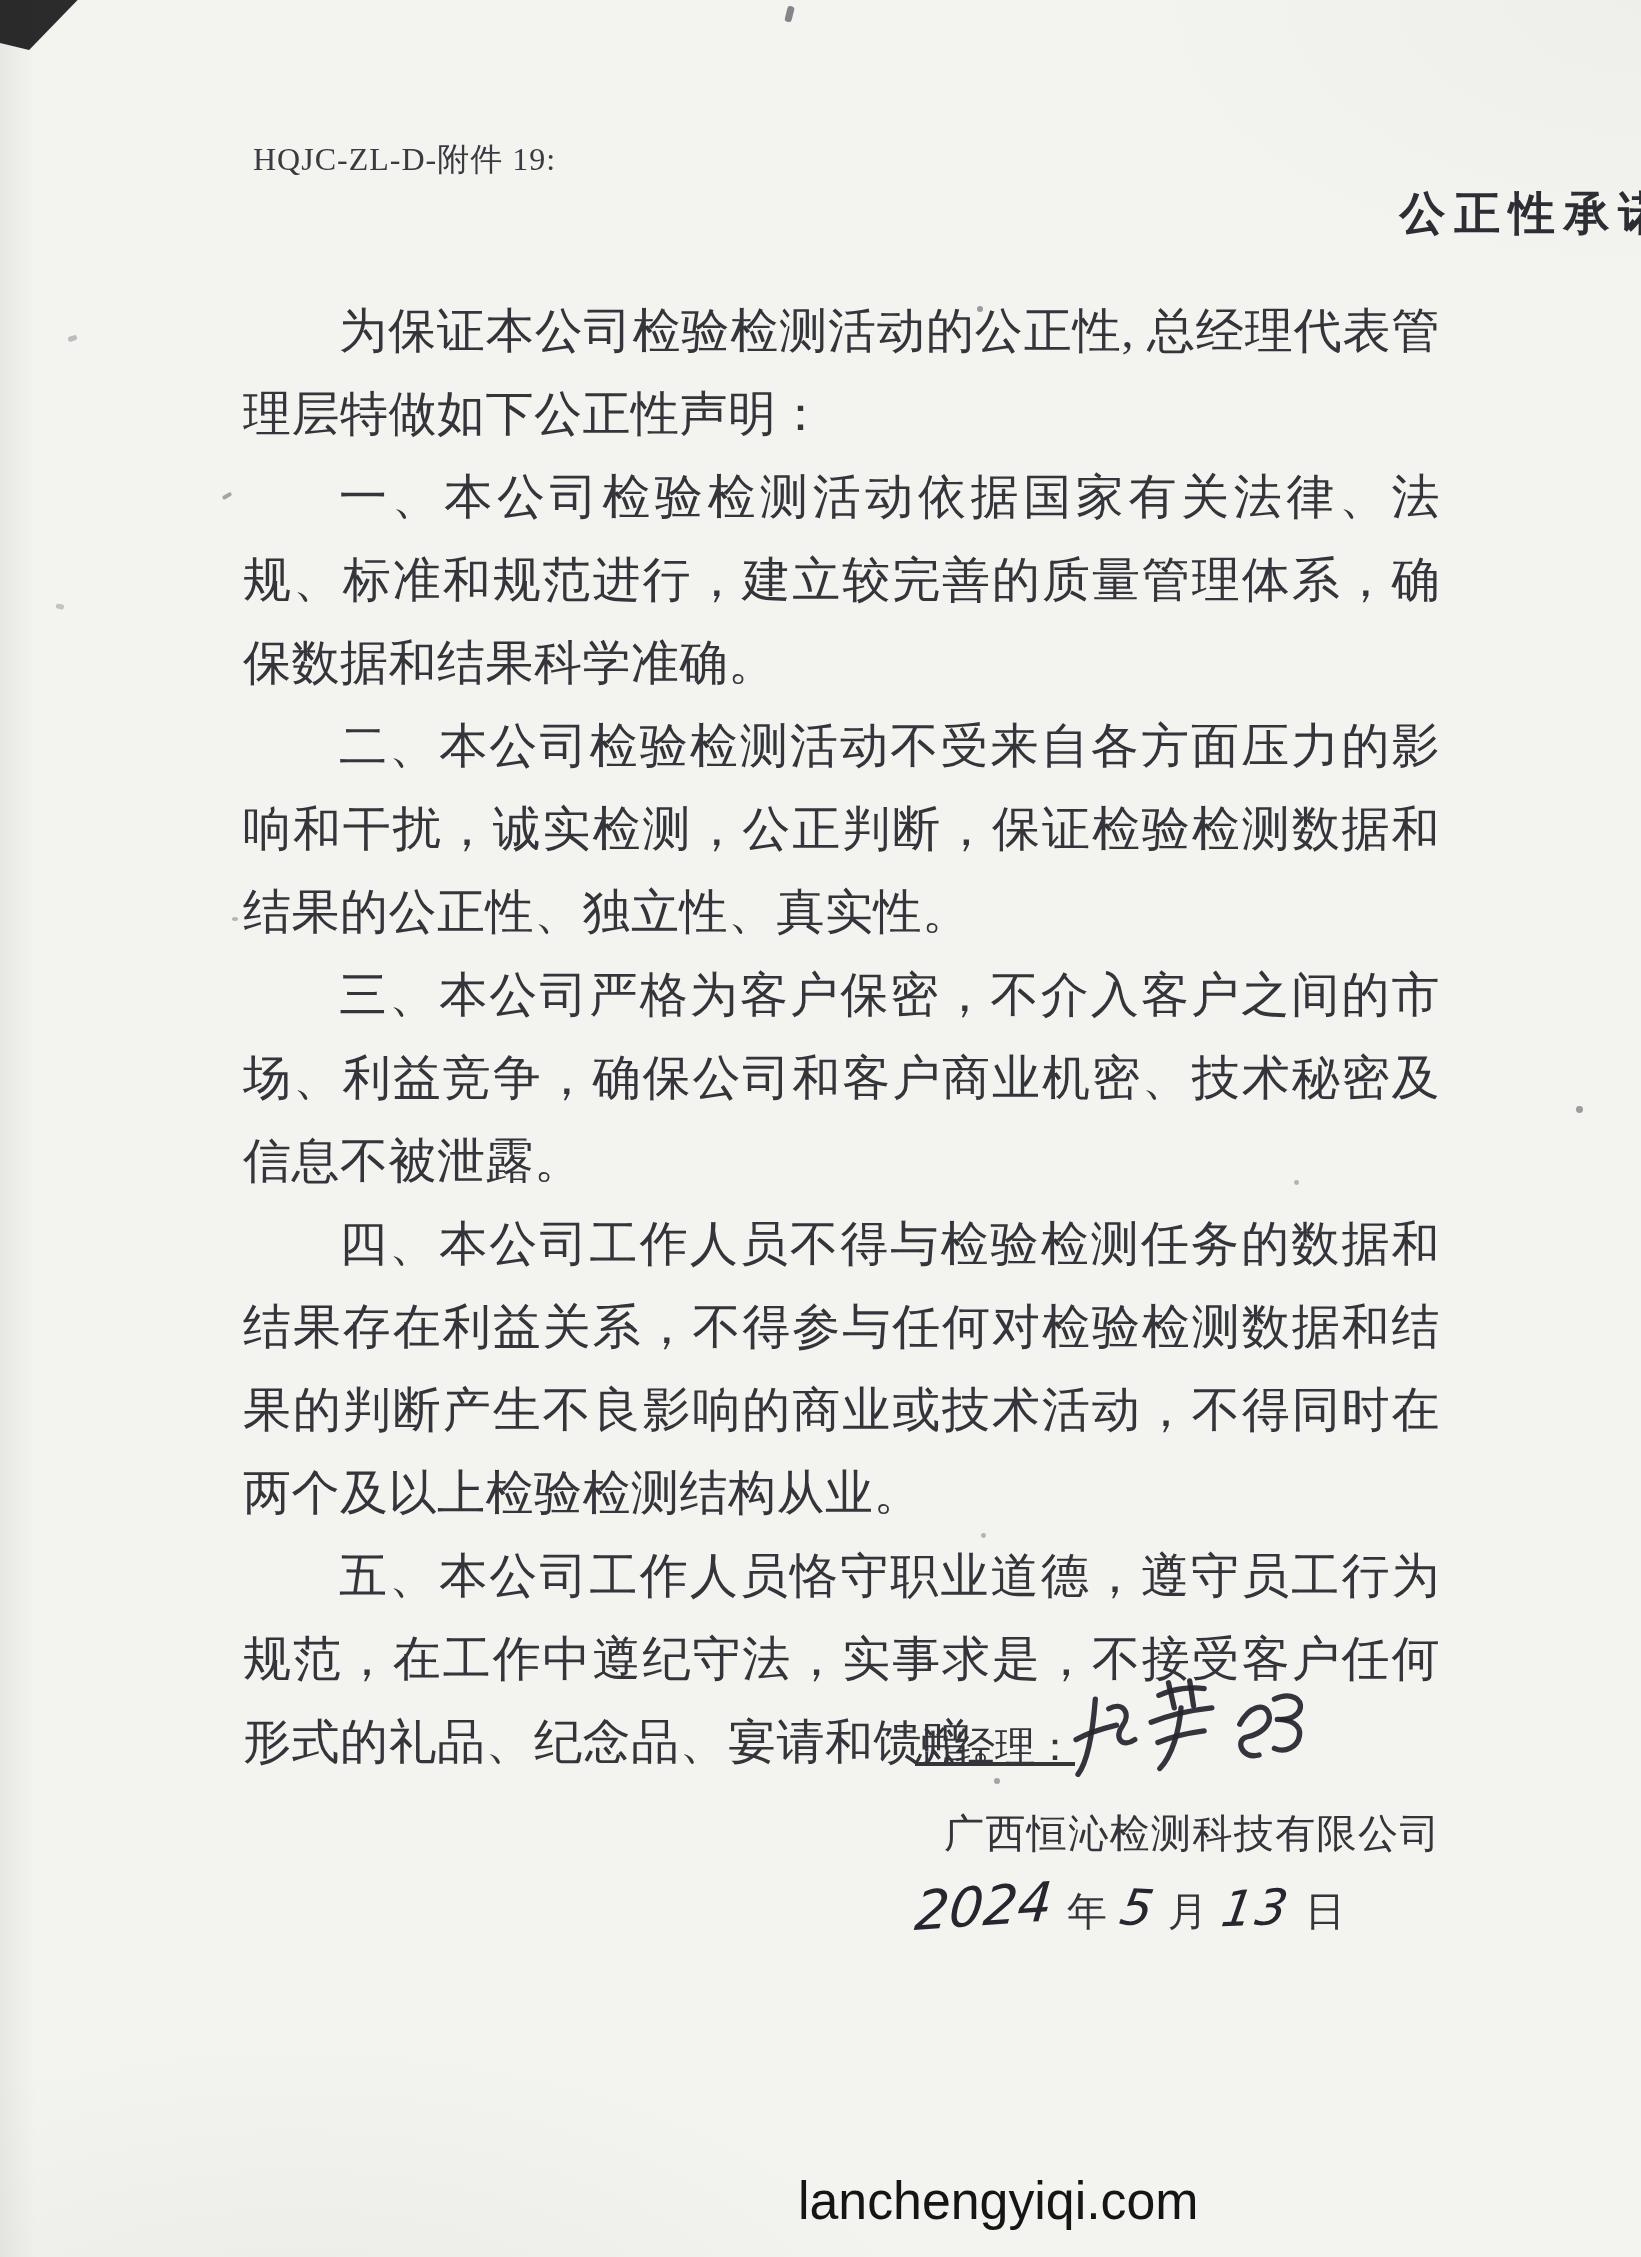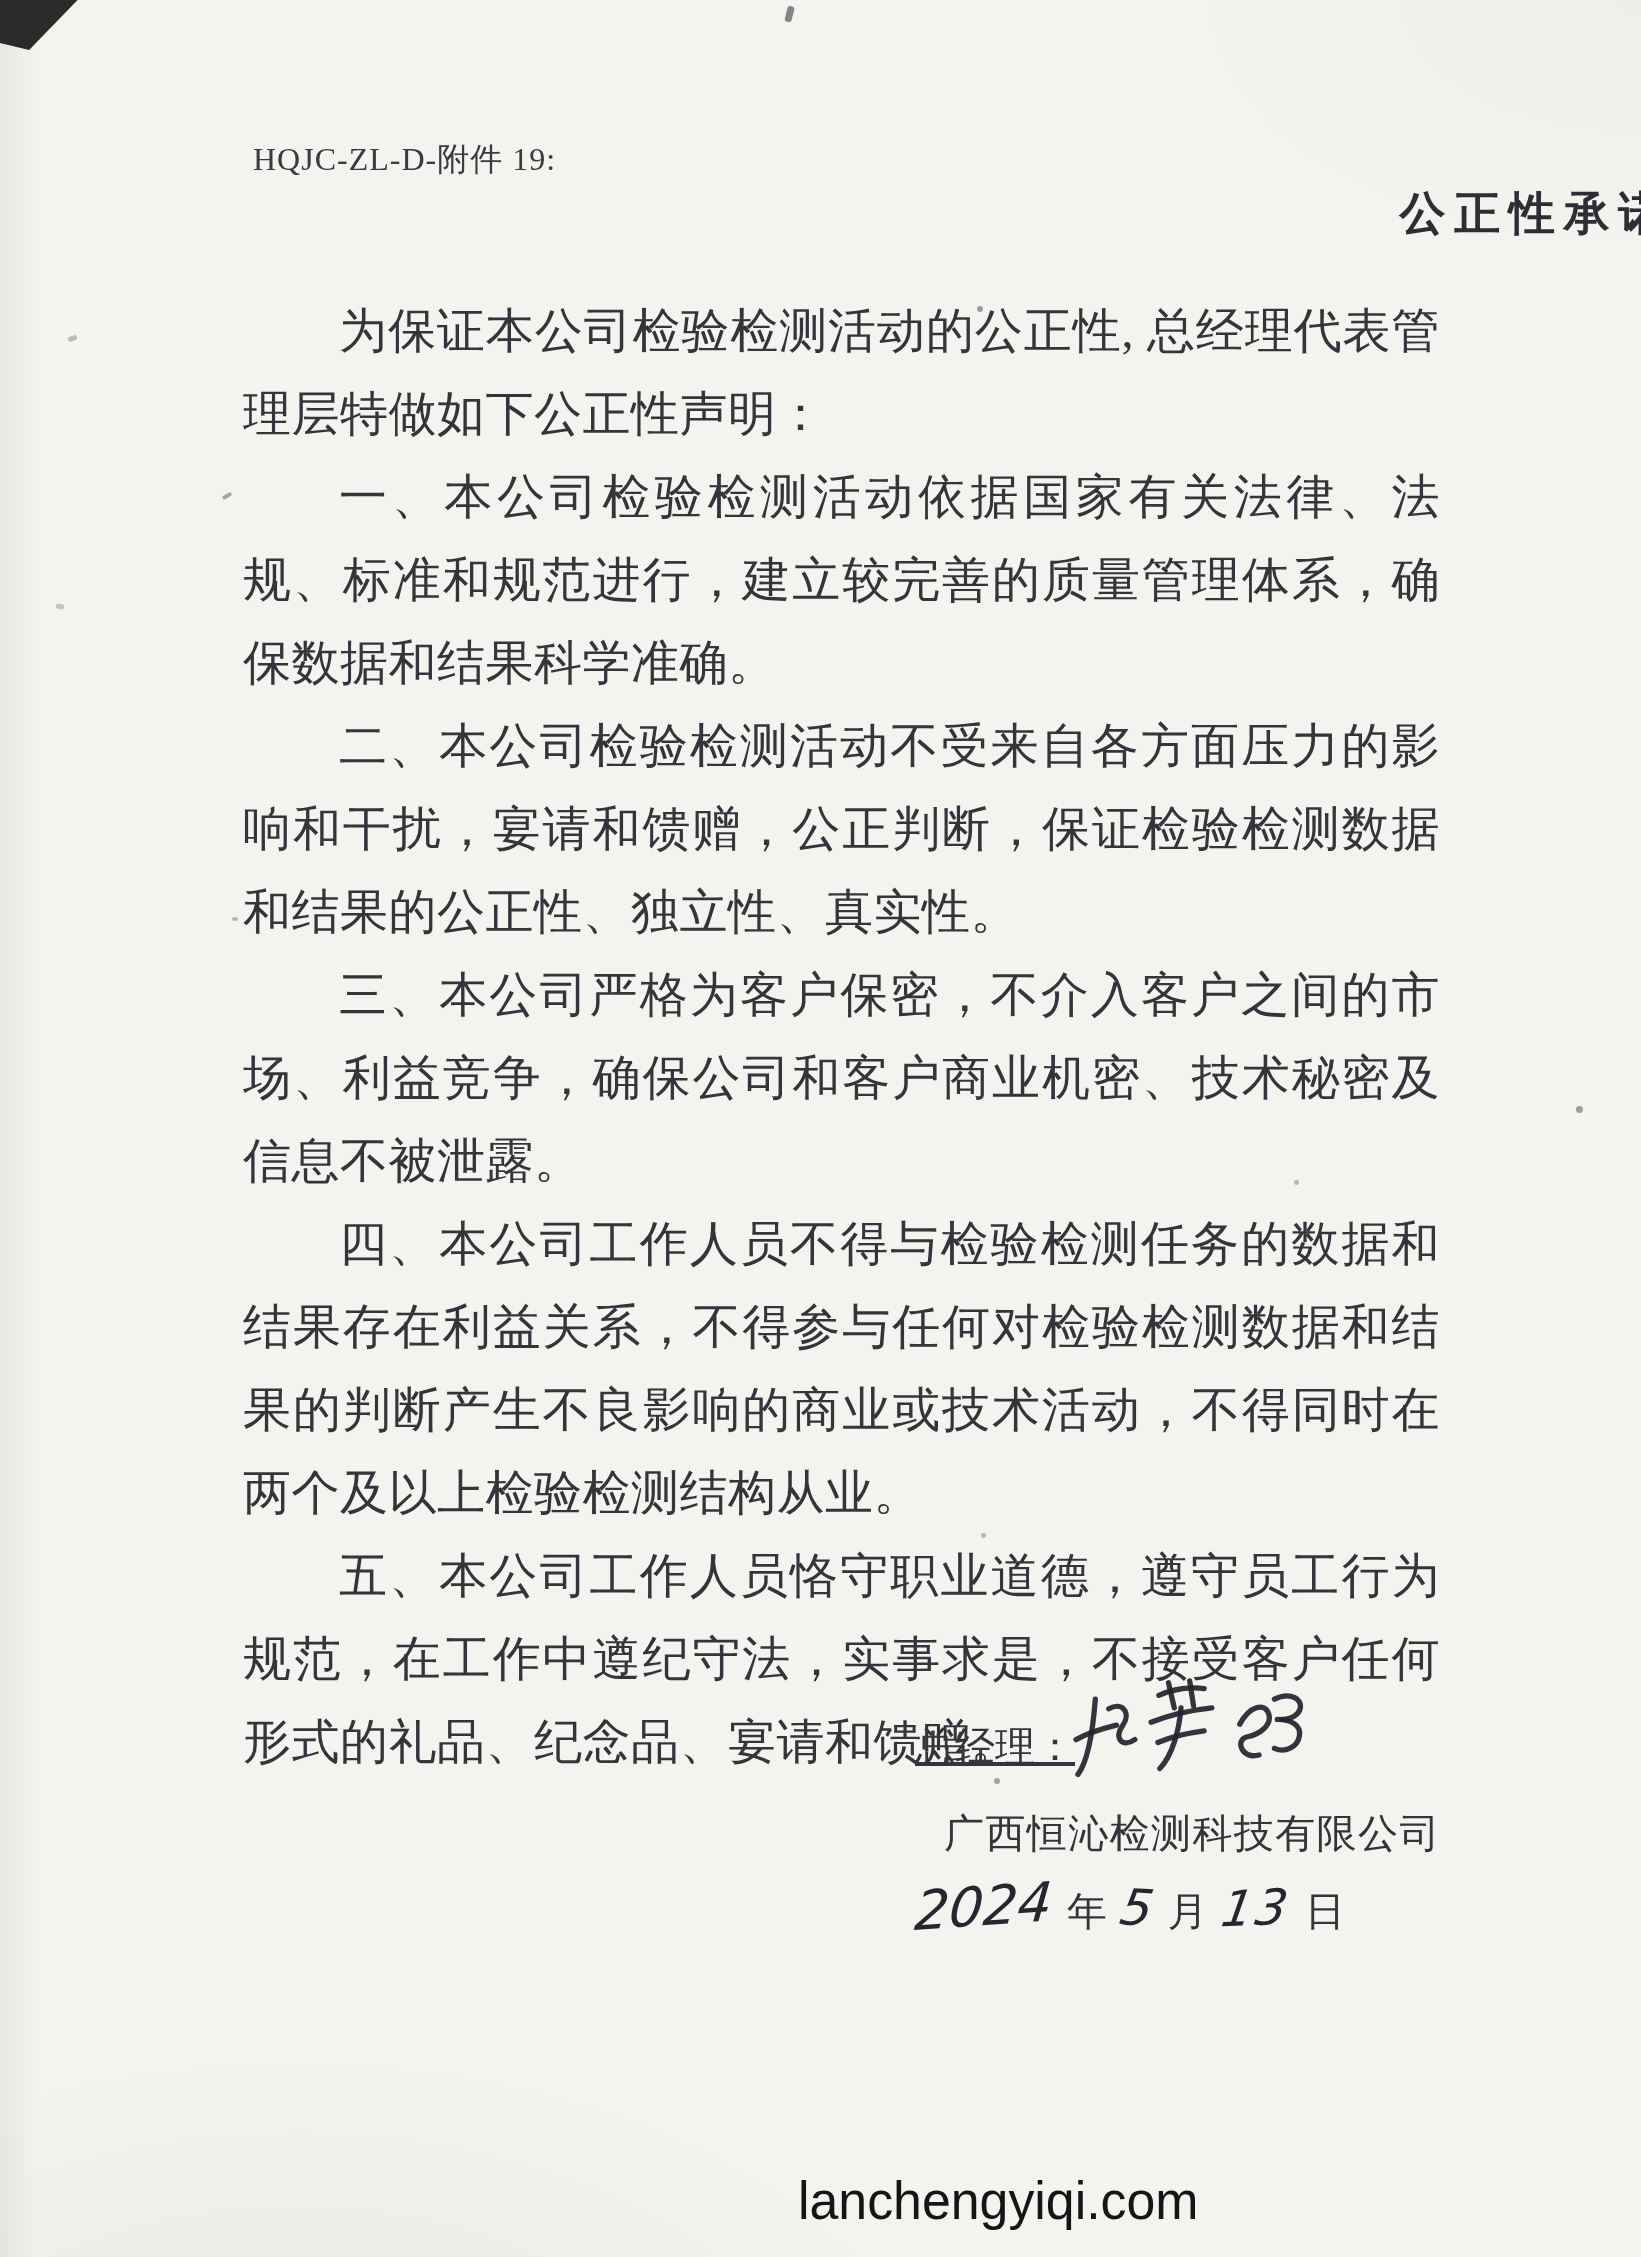--- a/index.html
+++ b/index.html
@@ -51,21 +51,21 @@
   <div class="speck" style="left:981px;top:1533px;width:4.8px;height:4.8px;opacity:.4;"></div>
   <div class="speck" style="left:994px;top:1778px;width:5.8px;height:5.8px;opacity:.5;"></div>
 
   <p class="doc-code">HQJC-ZL-D-附件 19:</p>
 
   <h1 class="doc-title">公正性承诺</h1>
 
   <div class="doc-body">
     <p>为保证本公司检验检测活动的公正性, 总经理代表管理层特做如下公正性声明：</p>
     <p>一、本公司检验检测活动依据国家有关法律、法规、标准和规范进行，建立较完善的质量管理体系，确保数据和结果科学准确。</p>
-    <p>二、本公司检验检测活动不受来自各方面压力的影响和干扰，宴请和馈赠，公正判断，保证检验检测数据和结果的公正性、独立性、真实性。</p>
+    <p>二、本公司检验检测活动不受来自各方面压力的影响和干扰，诚实检测，公正判断，保证检验检测数据和结果的公正性、独立性、真实性。</p>
     <p>三、本公司严格为客户保密，不介入客户之间的市场、利益竞争，确保公司和客户商业机密、技术秘密及信息不被泄露。</p>
     <p>四、本公司工作人员不得与检验检测任务的数据和结果存在利益关系，不得参与任何对检验检测数据和结果的判断产生不良影响的商业或技术活动，不得同时在两个及以上检验检测结构从业。</p>
     <p>五、本公司工作人员恪守职业道德，遵守员工行为规范，在工作中遵纪守法，实事求是，不接受客户任何形式的礼品、纪念品、宴请和馈赠。</p>
   </div>
 
   <span class="sig-label">总经理：</span>
 
   <svg class="sig-script" width="261" height="130" viewBox="0 0 270 135" role="img" aria-label="杨萍娟">
     <path d="M12,64 C28,55 46,51 54,49"></path>
     <path d="M32,22 C30,48 26,84 14,100"></path>

